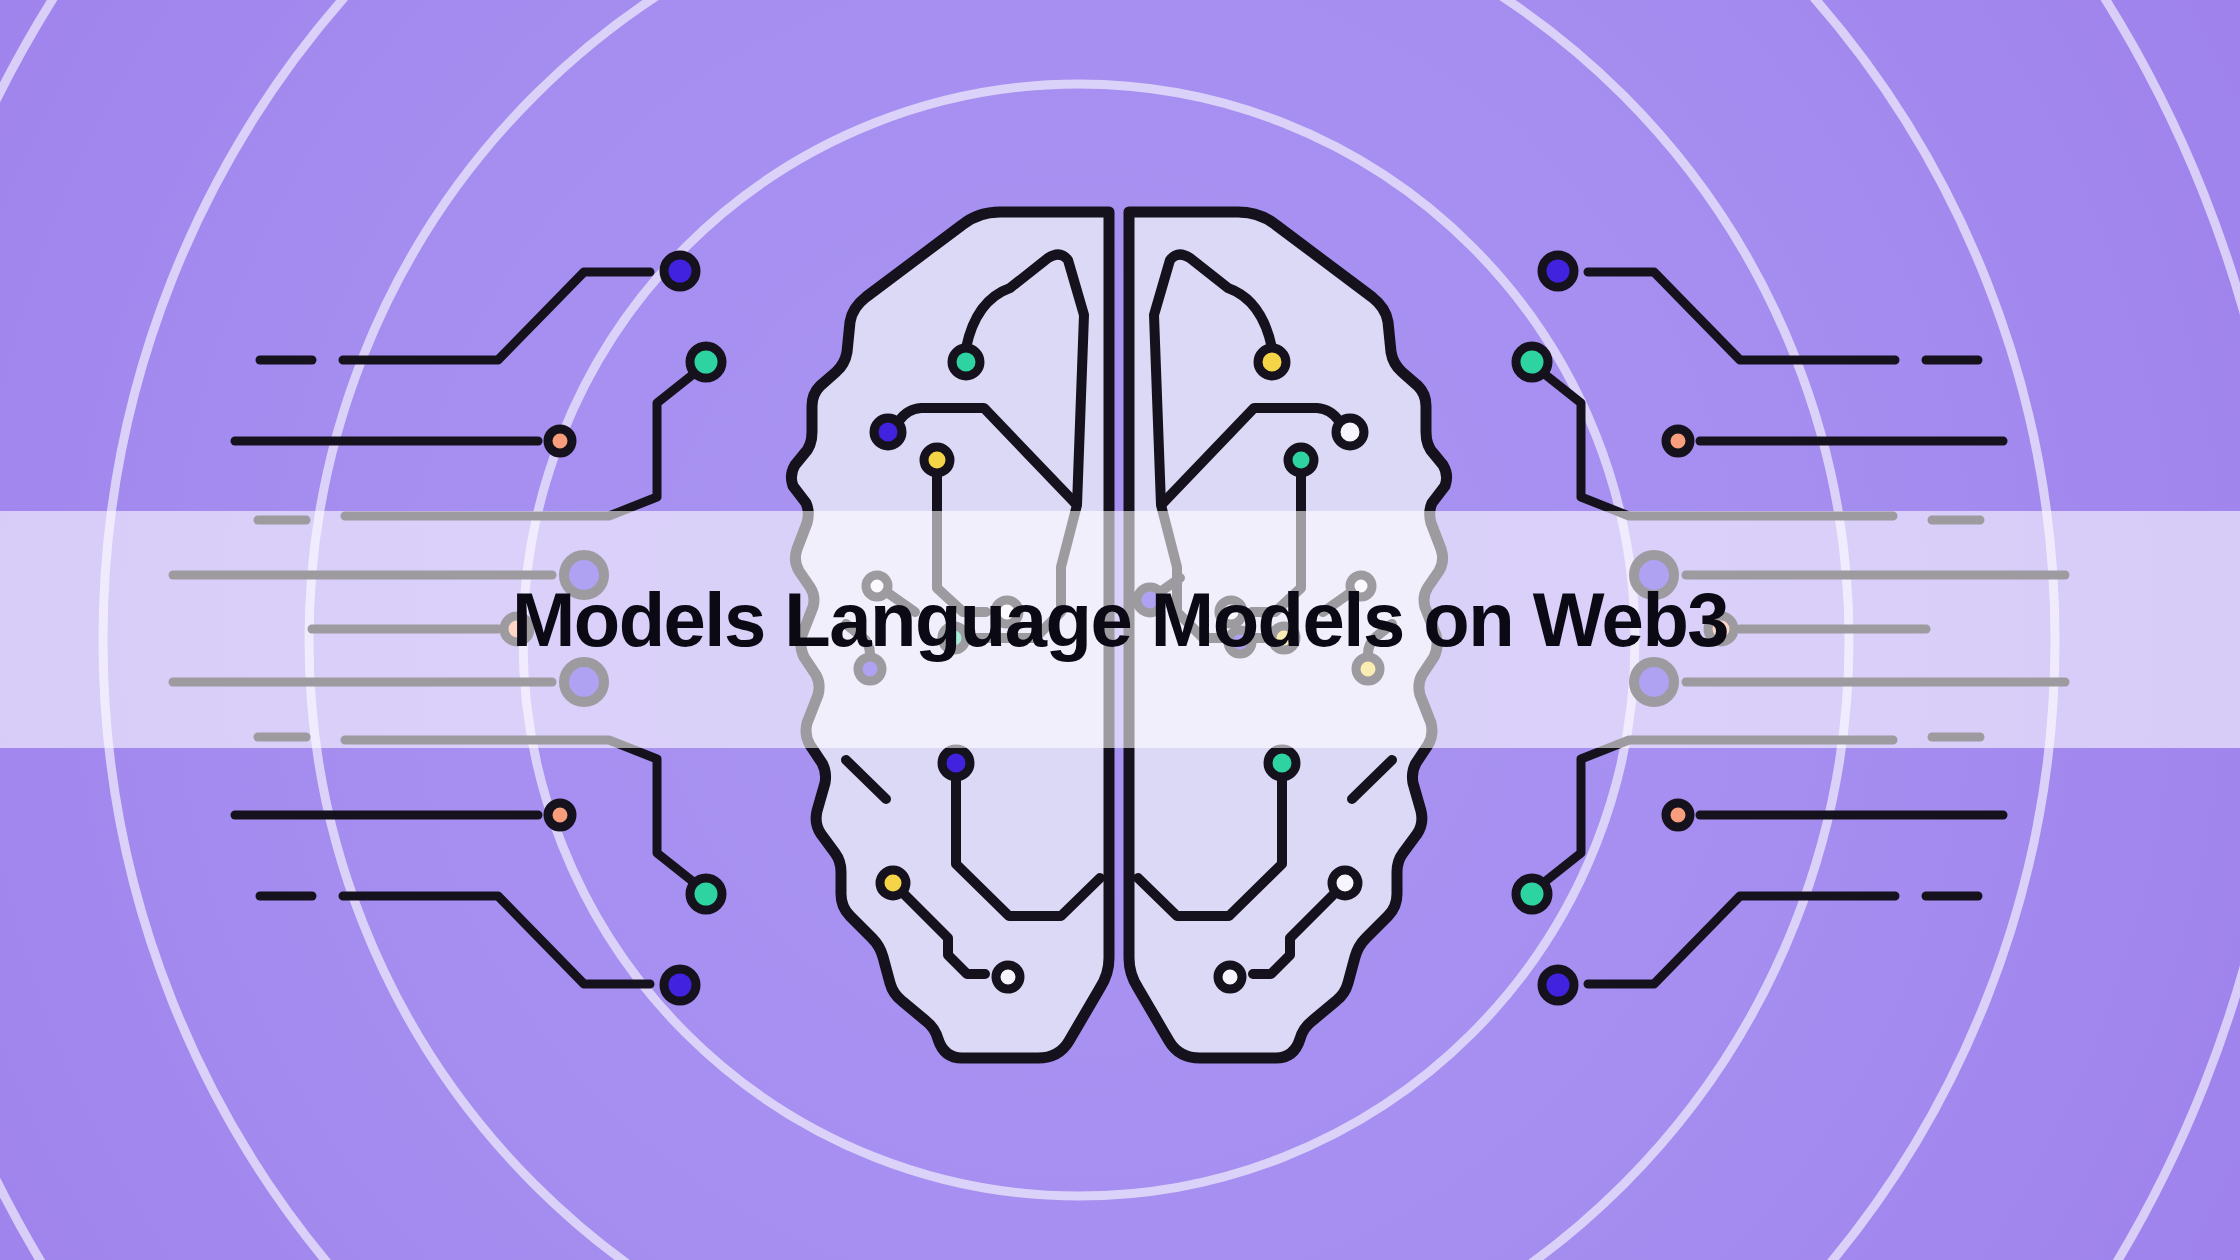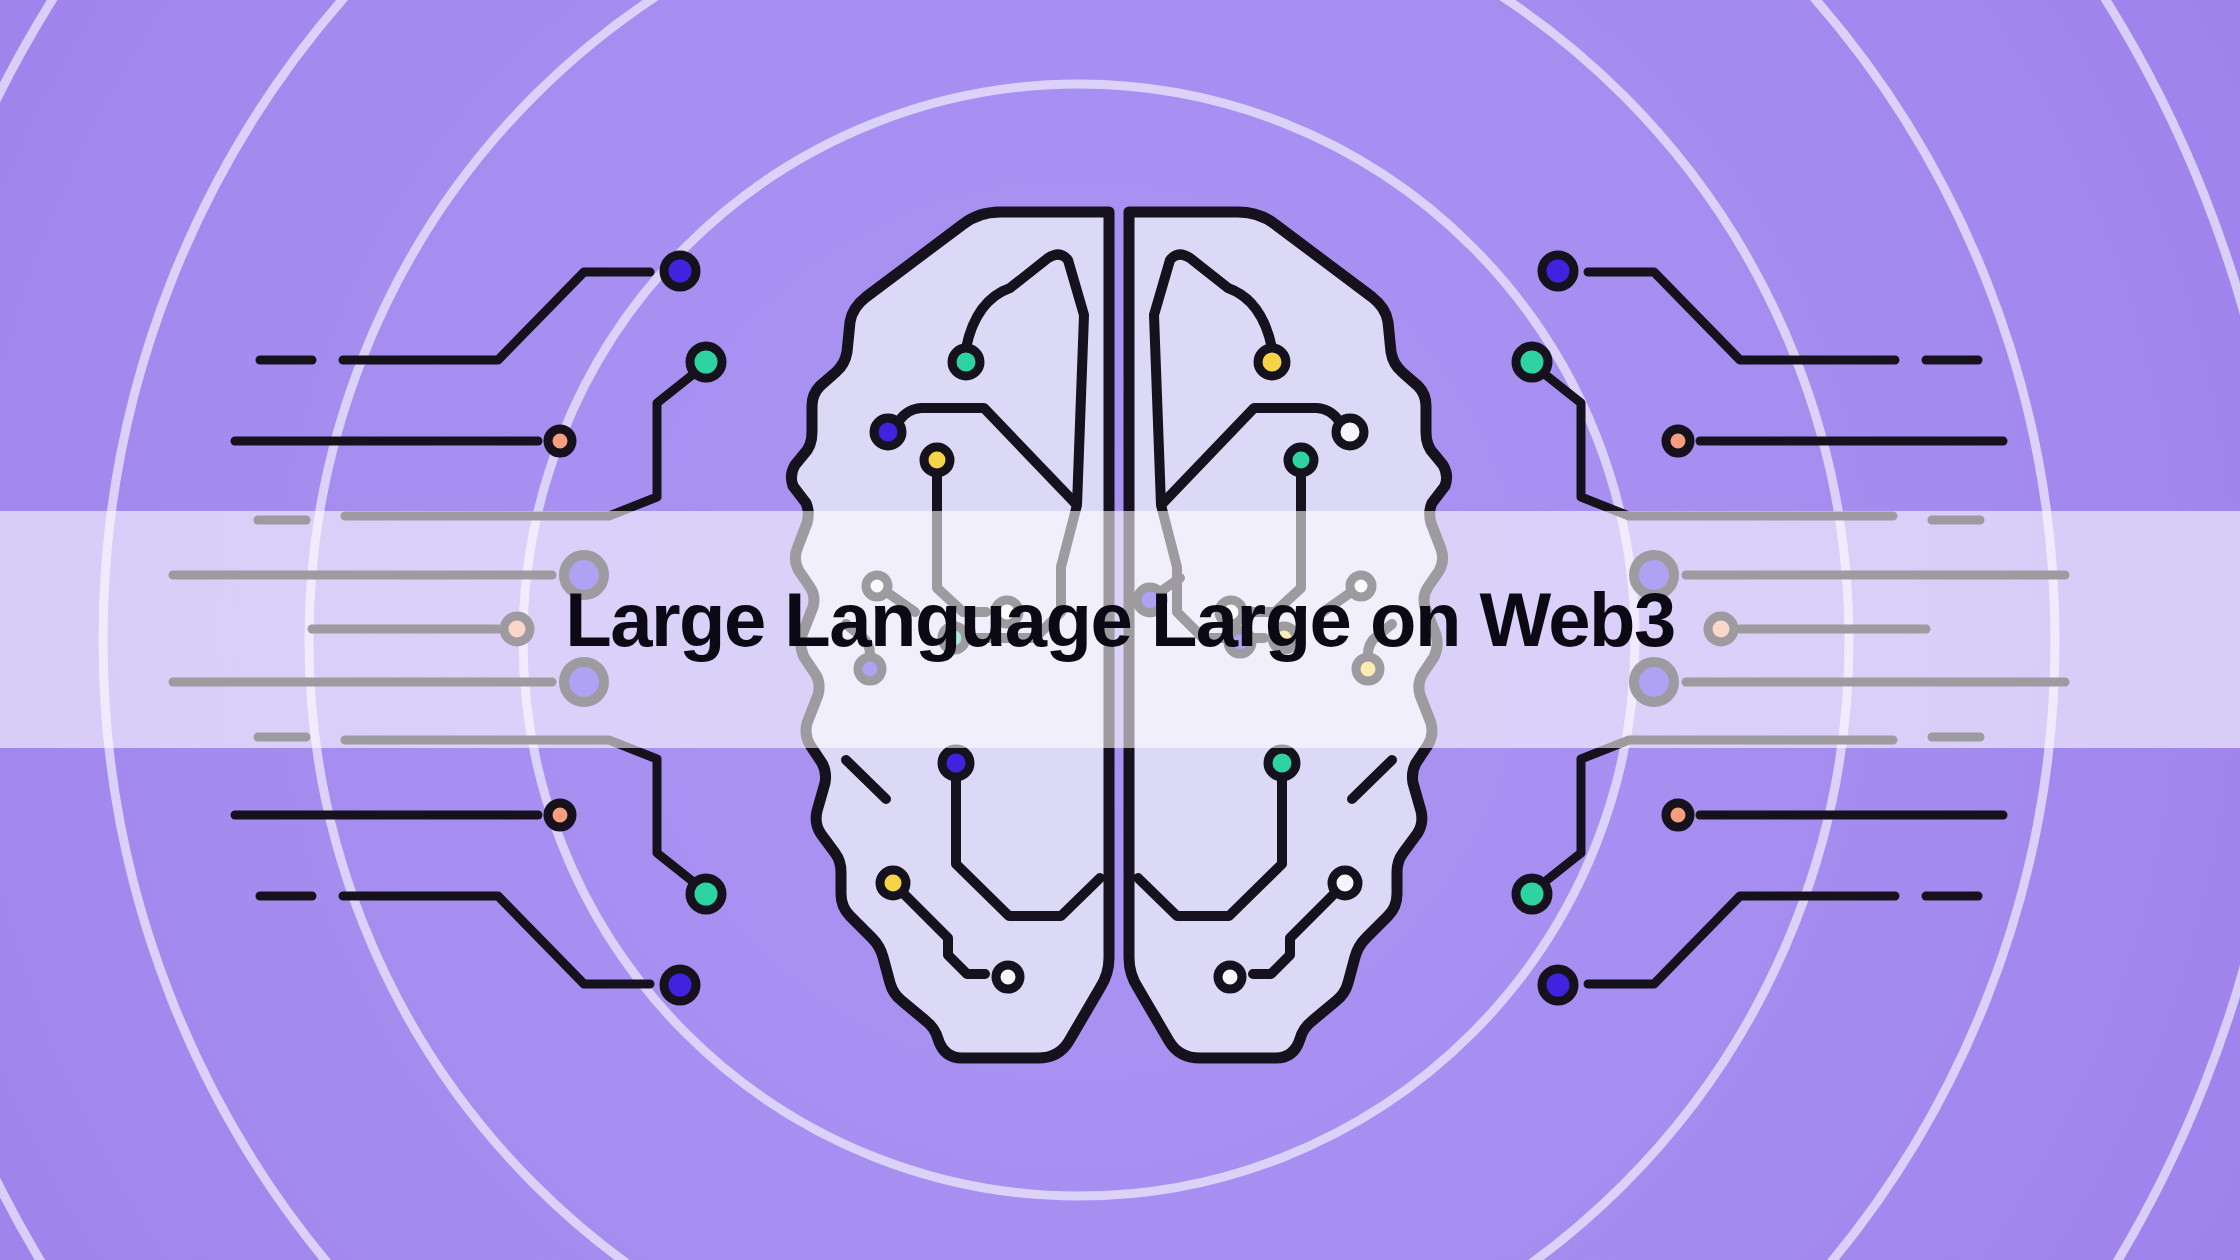--- a/index.html
+++ b/index.html
@@ -129,13 +129,13 @@
         <path class="wire-thick" d="M1078,592 L1058,578"></path>
         <circle class="node n-indigo" cx="1088" cy="600" r="13"></circle>
         <circle class="node n-indigo" cx="998" cy="642" r="12"></circle>
       </g>
     </g>
     </g>
 
   <rect class="band" x="0" y="511" width="2240" height="237"></rect>
 </svg>
 
-<div class="headline">Large Language Large on Web3</div>
+<div class="headline">Models Language Models on Web3</div>
 
 </body></html>

